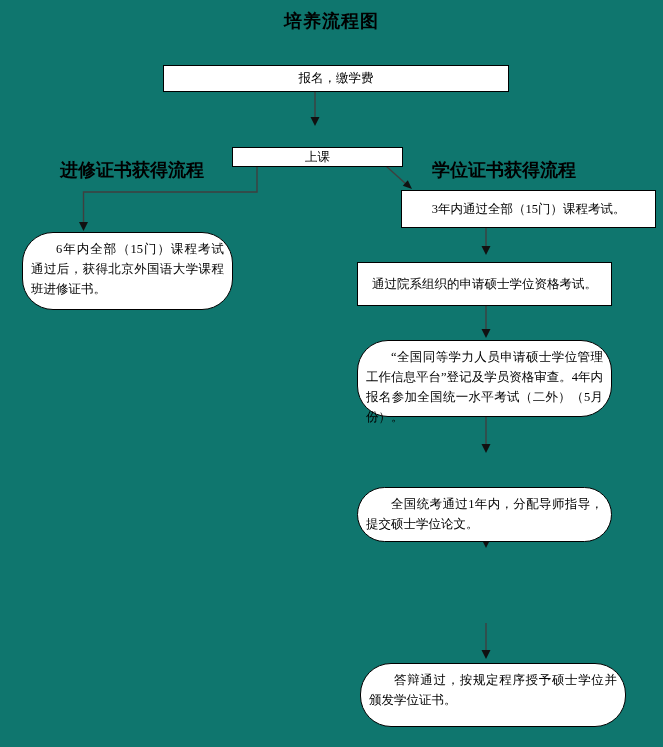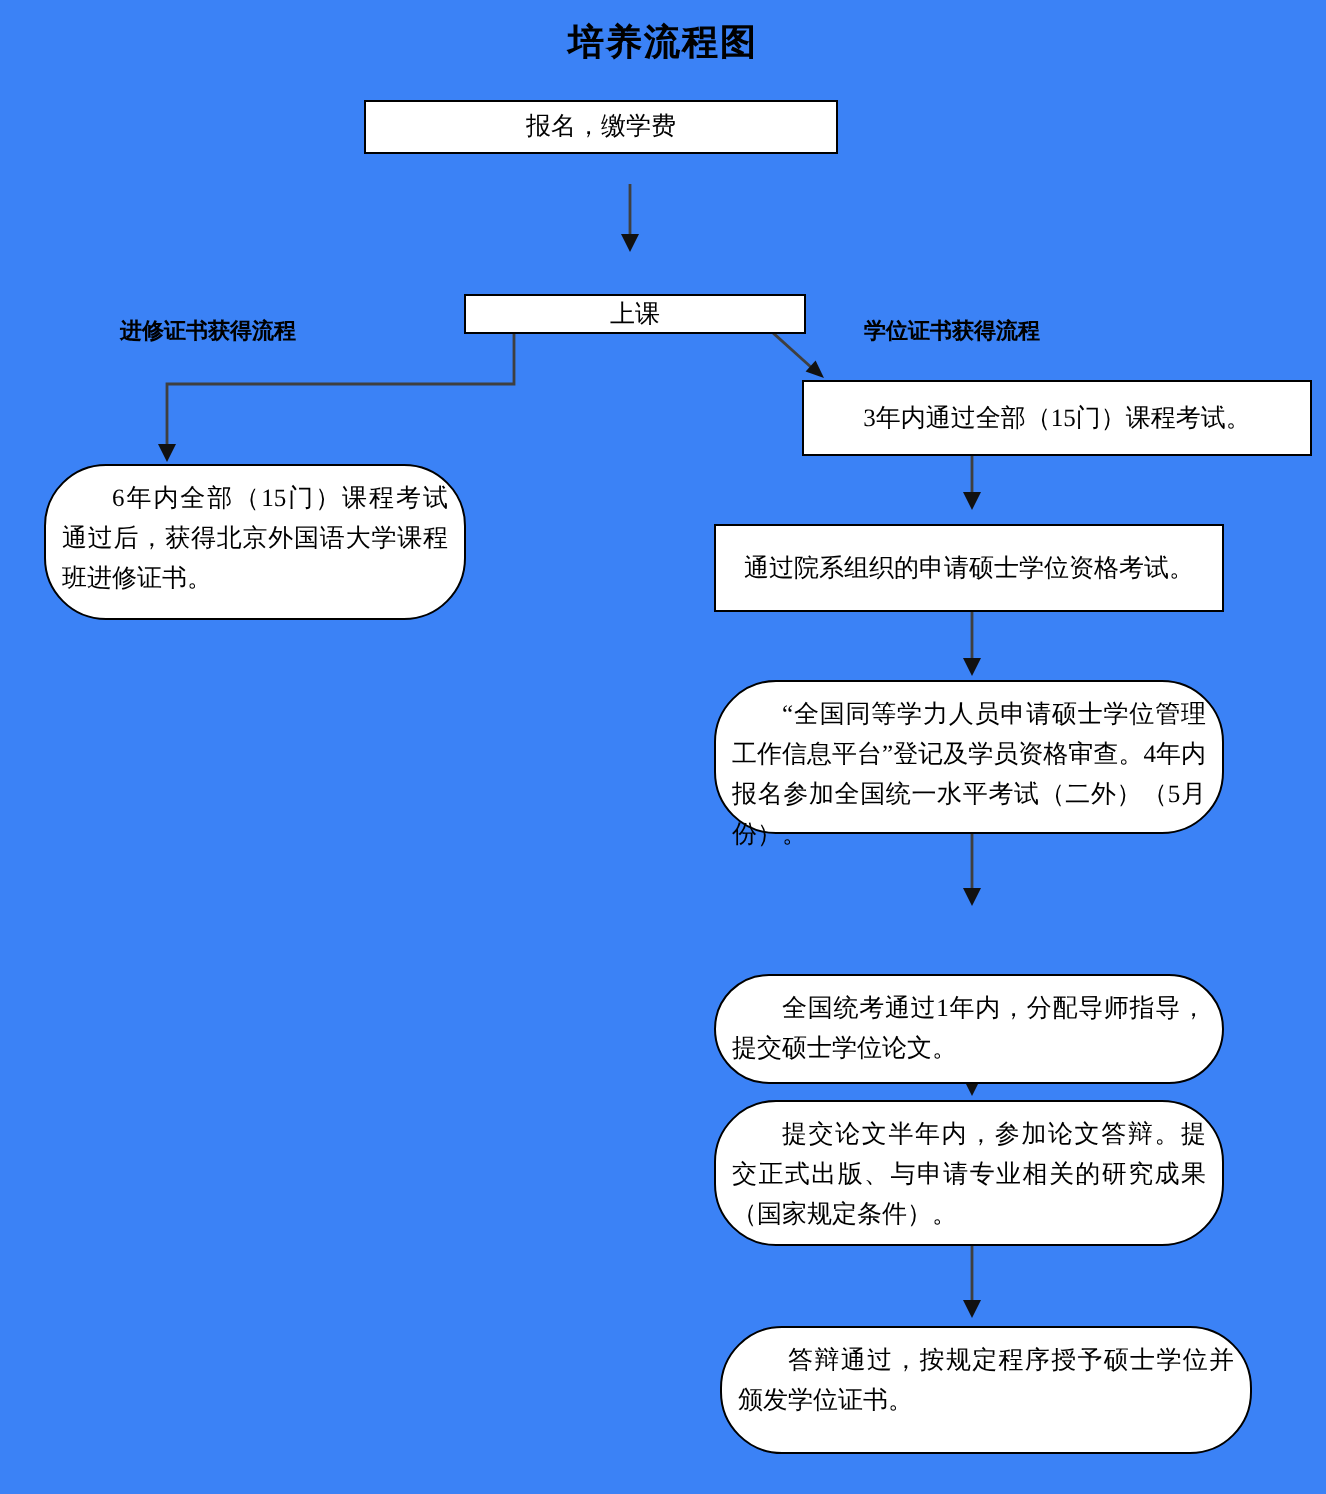--- a/index.html
+++ b/index.html
@@ -4,37 +4,37 @@
 <style>
   html, body {
     margin: 0;
     padding: 0;
     background: #ffffff;
   }
   #page {
     position: relative;
     width: 663px;
     height: 747px;
-    background: #3b82f6;
+    background: #0f766e;
     font-family: "Liberation Serif", "DejaVu Serif", serif;
     color: #000000;
     overflow: hidden;
   }
   .title {
     position: absolute;
     left: 0; top: 9px;
     width: 663px;
     text-align: center;
     font-size: 18px;
     font-weight: bold;
     letter-spacing: 1px;
   }
   .branch-label {
     position: absolute;
-    font-size: 11px;
+    font-size: 18px;
     font-weight: bold;
     white-space: nowrap;
   }
   .node {
     position: absolute;
     border: 1px solid #000000;
     background: #ffffff;
     box-sizing: border-box;
     font-size: 12.5px;
   }
@@ -90,34 +90,33 @@
     <line x1="486" y1="417" x2="486" y2="445"></line>
     <polygon points="481.5,444 490.5,444 486,453"></polygon>
     <line x1="486" y1="510" x2="486" y2="540"></line>
     <polygon points="481.5,539 490.5,539 486,548"></polygon>
     <line x1="486" y1="623" x2="486" y2="650"></line>
     <polygon points="481.5,650 490.5,650 486,659"></polygon>
   </svg>
 
   <div class="title">培养流程图</div>
 
-  <div class="node center" style="left:163px; top:50px; width:237px; height:27px;margin-left:19px;">报名，缴学费</div>
+  <div class="node center" style="left:163px; top:65px; width:346px; height:27px;">报名，缴学费</div>
 
   <div class="node center" style="left:232px; top:127px; width:171px; height:20px;margin-top:20px;">上课</div>
 
   <div class="branch-label" style="left:60px; top:158px;">进修证书获得流程</div>
   <div class="branch-label" style="left:432px; top:158px;">学位证书获得流程</div>
 
   <div class="node para" style="left:22px; top:232px; width:211px; height:78px;">6年内全部（15门）课程考试通过后，获得北京外国语大学课程班进修证书。</div>
 
   <div class="node center" style="left:357px; top:190px; width:255px; height:38px; border-width:1.5px;margin-left:44px;">3年内通过全部（15门）课程考试。</div>
 
   <div class="node center" style="left:357px; top:262px; width:255px; height:44px; border-width:1.5px;">通过院系组织的申请硕士学位资格考试。</div>
 
   <div class="node para" style="left:357px; top:340px; width:255px; height:77px;">“全国同等学力人员申请硕士学位管理工作信息平台”登记及学员资格审查。4年内报名参加全国统一水平考试（二外）（5月份）。</div>
 
   <div class="node para" style="left:357px; top:455px; width:255px; height:55px;margin-top:32px;">全国统考通过1年内，分配导师指导，提交硕士学位论文。</div>
 
-  <div class="node para" style="left:357px; top:550px; width:255px; height:73px;">提交论文半年内，参加论文答辩。提交正式出版、与申请专业相关的研究成果（国家规定条件）。</div>
 
   <div class="node para" style="left:360px; top:663px; width:266px; height:64px;">答辩通过，按规定程序授予硕士学位并颁发学位证书。</div>
 
 </div>
 
 </body></html>

